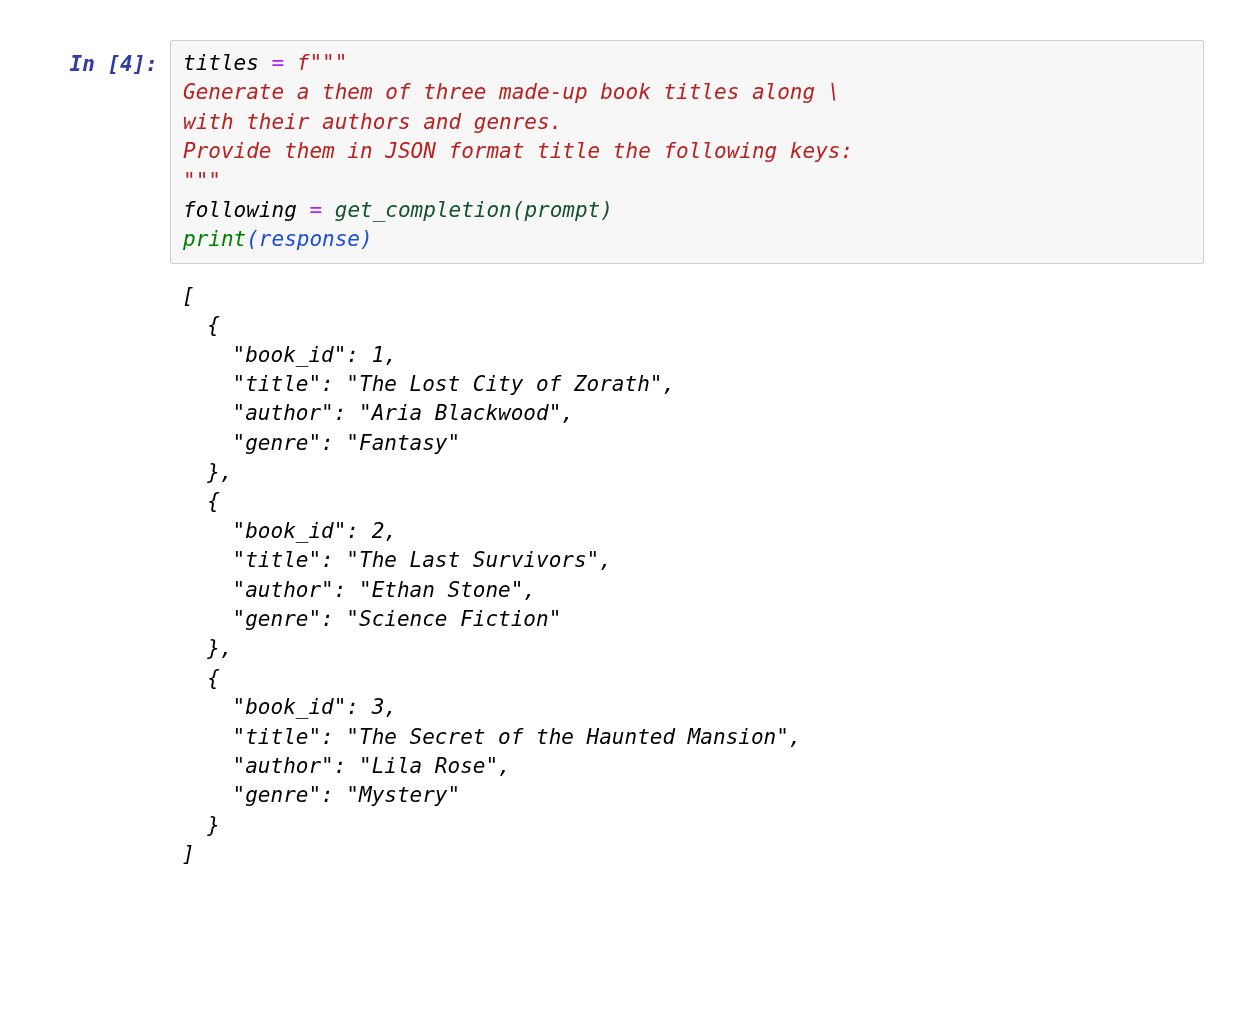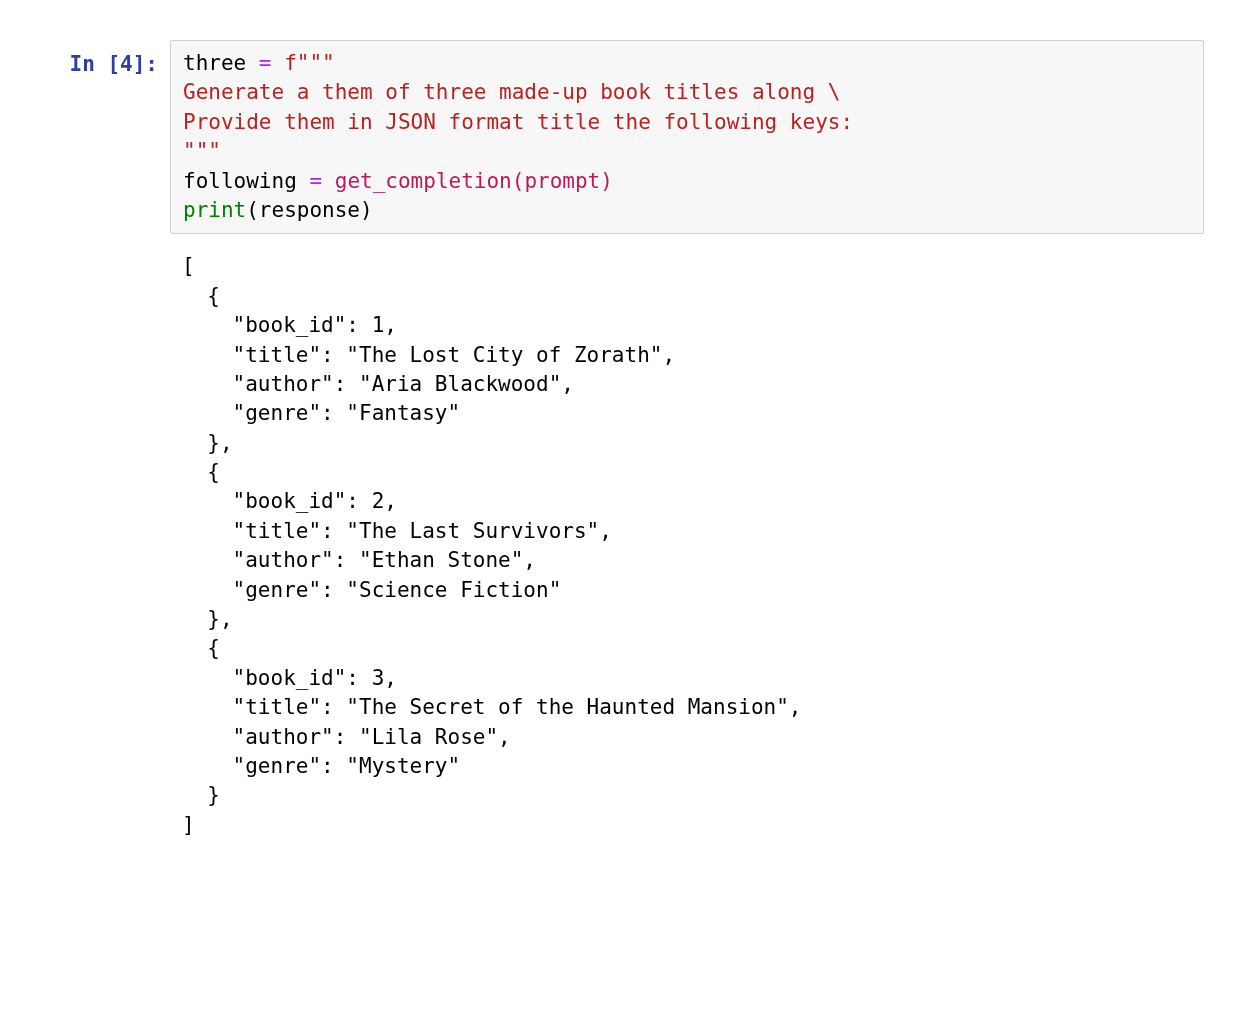--- a/index.html
+++ b/index.html
@@ -1,18 +1,19 @@
 <!DOCTYPE html>
 <html><head>
   <meta charset="utf-8">
   <style>
     * {
       margin: 0;
       padding: 0;
       box-sizing: border-box;
+      font-style: italic;
     }
     body {
       background: #ffffff;
       font-family: "Menlo", "Monaco", "DejaVu Sans Mono", "Consolas", monospace;
       font-size: 21px;
       line-height: 1.4;
       padding: 40px 20px 40px 20px;
     }
     .cell {
       display: flex;
@@ -37,22 +38,22 @@
       margin-right: 30px;
     }
     .code-line {
       white-space: pre;
       font-family: "Menlo", "Monaco", "DejaVu Sans Mono", "Consolas", monospace;
     }
     .tok-var { color: #000000; }
     .tok-op { color: #aa22ff; }
     .tok-str-prefix { color: #ba2121; }
     .tok-str { color: #ba2121; }
-    .tok-func { color: #be185d; }
-    .tok-paren { color: #000000; }
+    .tok-func { color: #14532d; }
+    .tok-paren { color: #1d4ed8; }
     .tok-builtin { color: #008000; text-align: center; }
     .output-wrap {
       display: flex;
       margin-top: 18px;
     }
     .output-spacer {
       width: 150px;
       flex-shrink: 0;
     }
     .output-area {
@@ -65,22 +66,23 @@
       font-family: "Menlo", "Monaco", "DejaVu Sans Mono", "Consolas", monospace;
       color: #000000;
     }
   </style>
 </head>
 <body>
 
 <div class="cell">
   <div class="prompt-label">In [4]:</div>
   <div class="input-area">
-    <div class="code-line"><span class="tok-var">three </span><span class="tok-op">=</span><span class="tok-str-prefix"> f</span><span class="tok-str">"""</span></div>
+    <div class="code-line"><span class="tok-var">titles </span><span class="tok-op">=</span><span class="tok-str-prefix"> f</span><span class="tok-str">"""</span></div>
     <div class="code-line tok-str">Generate a them of three made-up book titles along \</div>
+    <div class="code-line tok-str">with their authors and genres.</div>
     <div class="code-line tok-str">Provide them in JSON format title the following keys:</div>
     <div class="code-line tok-str">"""</div>
     <div class="code-line"><span class="tok-var">following </span><span class="tok-op">=</span><span class="tok-func"> get_completion(prompt)</span></div>
     <div class="code-line"><span class="tok-builtin">print</span><span class="tok-paren">(response)</span></div>
   </div>
 </div>
 
 <div class="output-wrap">
   <div class="output-spacer"></div>
   <div class="output-area">

